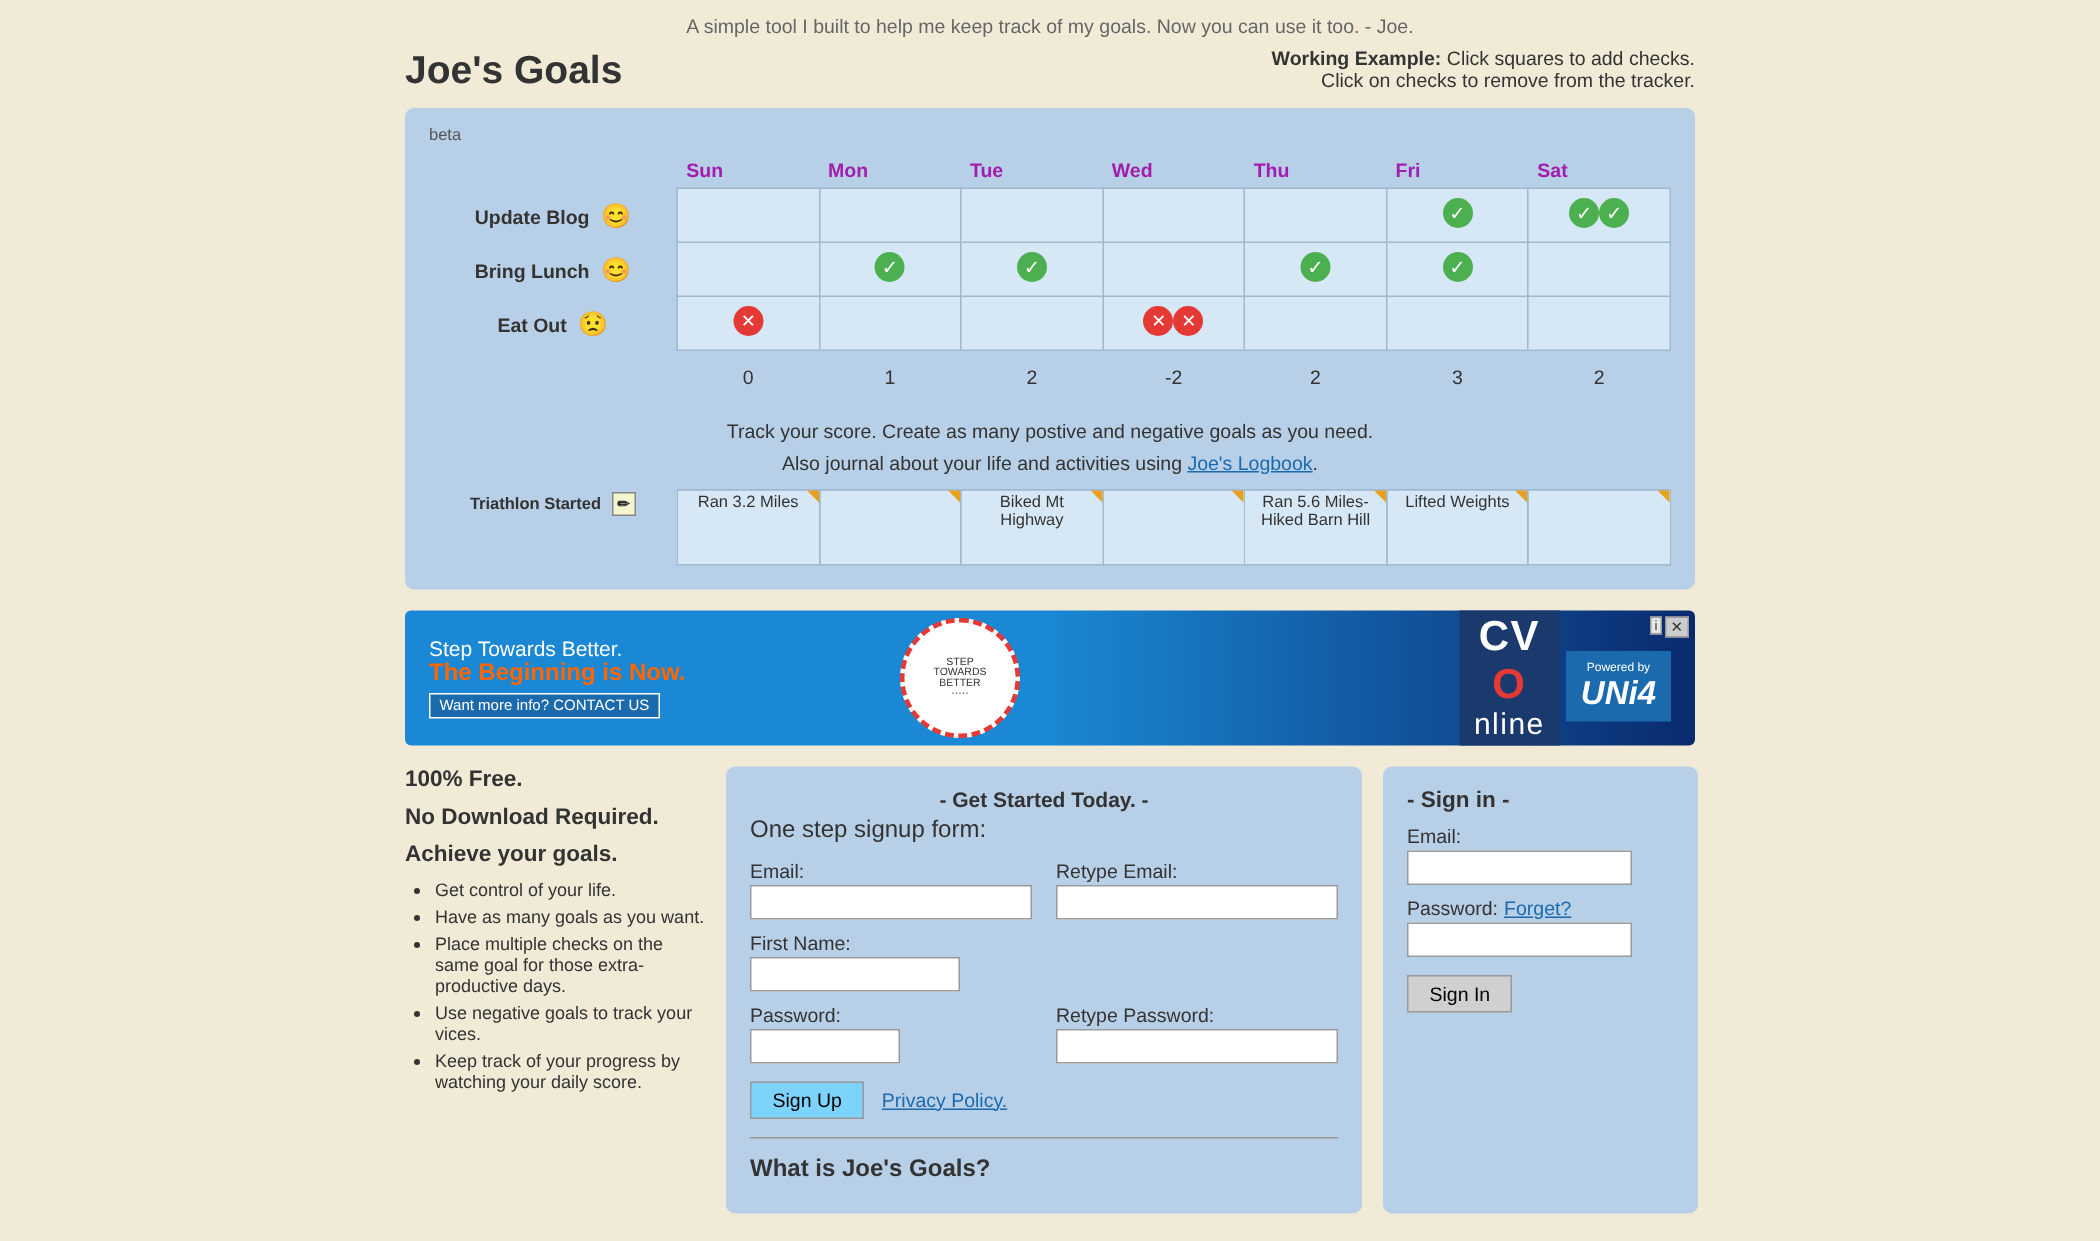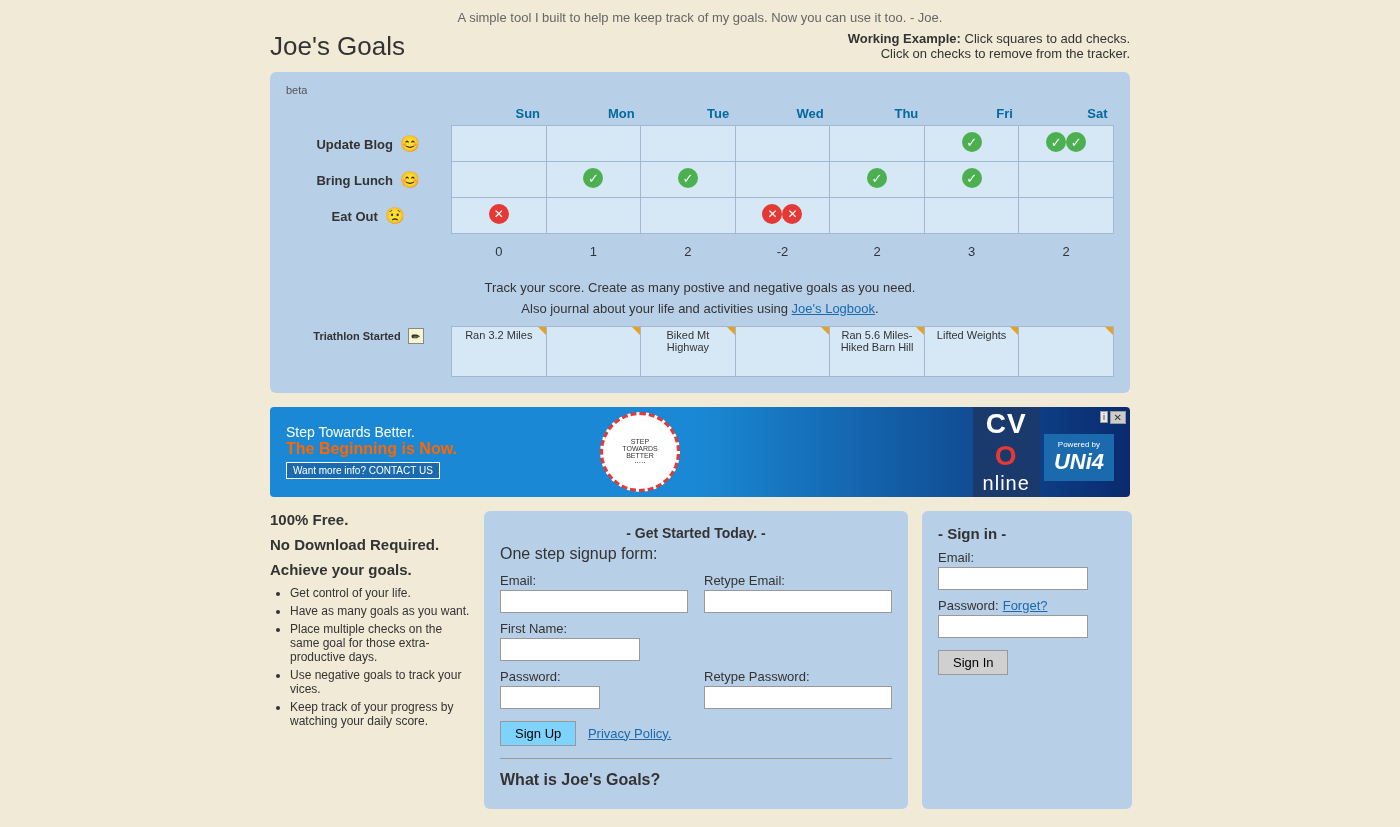--- a/index.html
+++ b/index.html
@@ -21,21 +21,21 @@
       padding: 0 20px;
     }
     .header-row {
       display: flex;
       justify-content: space-between;
       align-items: flex-start;
       margin-bottom: 10px;
     }
     .page-title {
       font-size: 26px;
-      font-weight: normal;
+      font-weight: bold;
     }
     .working-example {
       text-align: right;
       font-size: 13px;
     }
     .working-example strong {
       font-weight: bold;
     }
     
     .tracker-panel {
@@ -47,25 +47,25 @@
     .beta-label {
       font-size: 11px;
       color: #555;
       margin-bottom: 6px;
     }
     .goals-table {
       width: 100%;
       border-collapse: collapse;
     }
     .goals-table th {
-      text-align: right;
+      text-align: left;
       padding: 4px 6px;
       font-weight: bold;
       font-size: 13px;
-      color: #0369a1;
+      color: #a21caf;
       background-color: #b8cfe8;
     }
     .goals-table td {
       text-align: center;
       padding: 0;
       height: 36px;
     }
     .goal-name-cell {
       text-align: right;
       padding-right: 6px;

